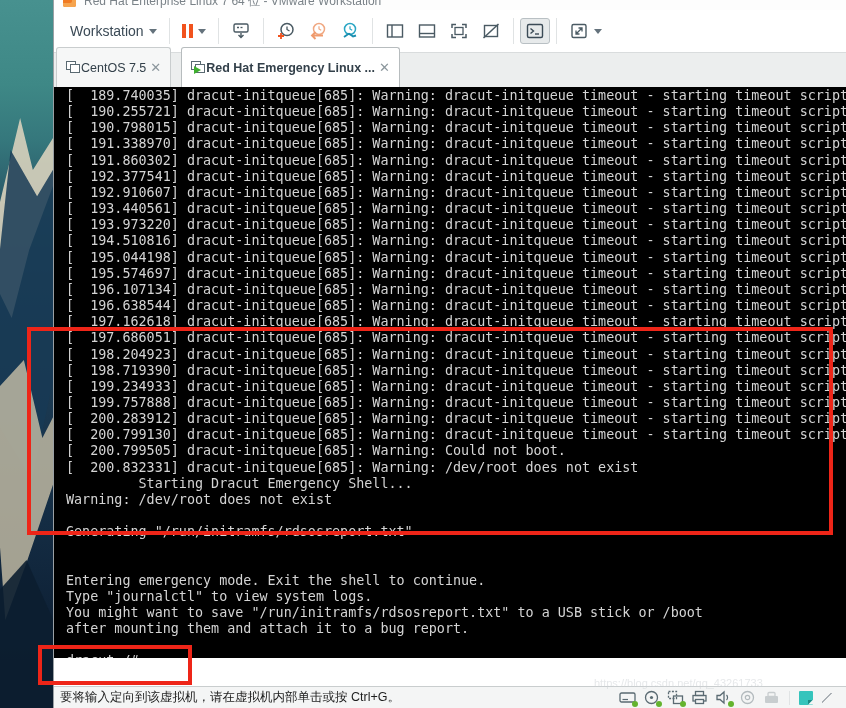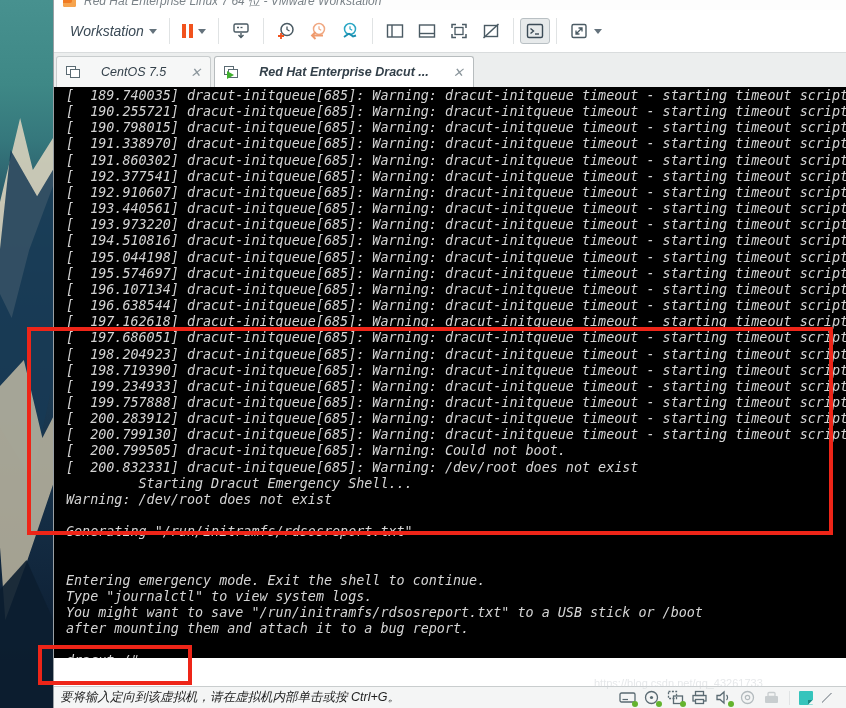--- a/index.html
+++ b/index.html
@@ -13,43 +13,43 @@
     clip-path:polygon(0 42%,38% 0,62% 26%,100% 10%,100% 34%,55% 66%,22% 100%,0 88%); opacity:.9; }
   .wallpaper .rock1 { position:absolute; left:0; top:150px; width:53px; height:330px; background:#173a55;
     clip-path:polygon(20% 0,70% 14%,100% 6%,100% 70%,60% 100%,0 84%,0 30%); opacity:.85; }
   .wallpaper .snow2 { position:absolute; left:0; top:360px; width:53px; height:260px; background:#c9c1a8;
     clip-path:polygon(0 10%,45% 0,80% 30%,100% 22%,100% 48%,50% 78%,10% 100%,0 72%); opacity:.8; }
   .wallpaper .rock2 { position:absolute; left:0; top:560px; width:53px; height:148px; background:#0c1e30;
     clip-path:polygon(0 20%,50% 0,100% 40%,100% 100%,0 100%); opacity:.9; }
 
   
   .vmwindow { position:absolute; left:53px; top:0; width:793px; height:708px;
-    display:flex; flex-direction:column; background:#fff; border-left:1px solid #9aa0a4;font-style:italic; }
+    display:flex; flex-direction:column; background:#fff; border-left:1px solid #9aa0a4; }
 
   .titlebar { height:10px; background:#fdfdfd; overflow:hidden; position:relative; flex:0 0 auto; }
   .titlebar .vm-logo { position:absolute; left:9px; top:-5px; width:13px; height:12px; background:#f07a22;
     border-radius:2px; box-shadow:inset -4px -4px 0 #f5a34d; }
   .titlebar .title-text { position:absolute; left:30px; top:-7px; font-size:12px; color:#7a8288; white-space:nowrap; }
 
   .toolbar { height:43px; background:#fff; border-bottom:1px solid #d9dcdd; display:flex; align-items:center;
     padding-left:10px; flex:0 0 auto; }
   .tbtn { display:flex; align-items:center; gap:5px; padding:4px 6px; border-radius:3px; cursor:default;text-align:center; }
   .ws-label { font-size:14px; color:#3b4a56; }
   .caret { width:0; height:0; border-left:4px solid transparent; border-right:4px solid transparent;
     border-top:5px solid #64727c; }
   .sep { width:1px; height:26px; background:#e0e3e4; margin:0 6px; flex:0 0 auto; }
   .pause-bars { display:flex; gap:3px; }
   .pause-bars i { display:block; width:4px; height:14px; background:#f1521d; }
   .icon18 { width:20px; height:20px; display:block; }
   .console-btn { background:#e7eaeb; border:1px solid #b9c0c4; border-radius:3px; padding:2px 4px; }
 
   .tabbar { height:34px; background:#eceeee; display:flex; align-items:flex-end; padding-left:2px;
     flex:0 0 auto; }
-  .tab { display:flex; align-items:center; gap:20px; height:31px; padding:0 9px; border:1px solid #c9cdce;
-    border-bottom:none; border-radius:3px 3px 0 0; margin-right:3px; font-size:12.5px; color:#33404a;
+  .tab { display:flex; align-items:center; gap:0; height:40px; padding:0 9px; border:1px solid #c9cdce;
+    border-bottom:none; border-radius:3px 3px 0 0; margin-right:10px; font-size:12.5px; color:#33404a;
     background:#f6f7f7; white-space:nowrap; }
   .tab.active { background:#fff; font-weight:bold; border-color:#b7bcbe; }
   .tab-close { color:#8b969c; font-size:13px; margin-left:4px; font-weight:normal; }
   .vm-tab-icon { position:relative; width:15px; height:13px; flex:0 0 auto; }
   .vm-tab-icon .sq1 { position:absolute; left:0; top:0; width:10px; height:9px; border:1.3px solid #5a6a72; background:#fff; }
   .vm-tab-icon .sq2 { position:absolute; left:4px; top:3px; width:10px; height:9px; border:1.3px solid #5a6a72; background:#fff; }
   .vm-tab-icon .play { position:absolute; left:3px; top:5px; width:0; height:0;
     border-top:4px solid transparent; border-bottom:4px solid transparent; border-left:7px solid #3faf2e; }
 
   .console { flex:1 1 auto; background:#000; overflow:hidden; position:relative; }
@@ -193,21 +193,21 @@
         </span>
       <span>CentOS 7.5</span>
       <span class="tab-close">✕</span>
     </div>
     <div class="tab active">
       <span class="vm-tab-icon">
           <span class="sq1"></span>
           <span class="sq2"></span>
           <span class="play"></span>
         </span>
-      <span>Red Hat Enterprise Dracut ...</span>
+      <span>Red Hat Emergency Linux ...</span>
       <span class="tab-close">✕</span>
     </div>
   </div>
 
   <div class="console">
     <pre>[  189.740035] dracut-initqueue[685]: Warning: dracut-initqueue timeout - starting timeout scripts
 [  190.255721] dracut-initqueue[685]: Warning: dracut-initqueue timeout - starting timeout scripts
 [  190.798015] dracut-initqueue[685]: Warning: dracut-initqueue timeout - starting timeout scripts
 [  191.338970] dracut-initqueue[685]: Warning: dracut-initqueue timeout - starting timeout scripts
 [  191.860302] dracut-initqueue[685]: Warning: dracut-initqueue timeout - starting timeout scripts

